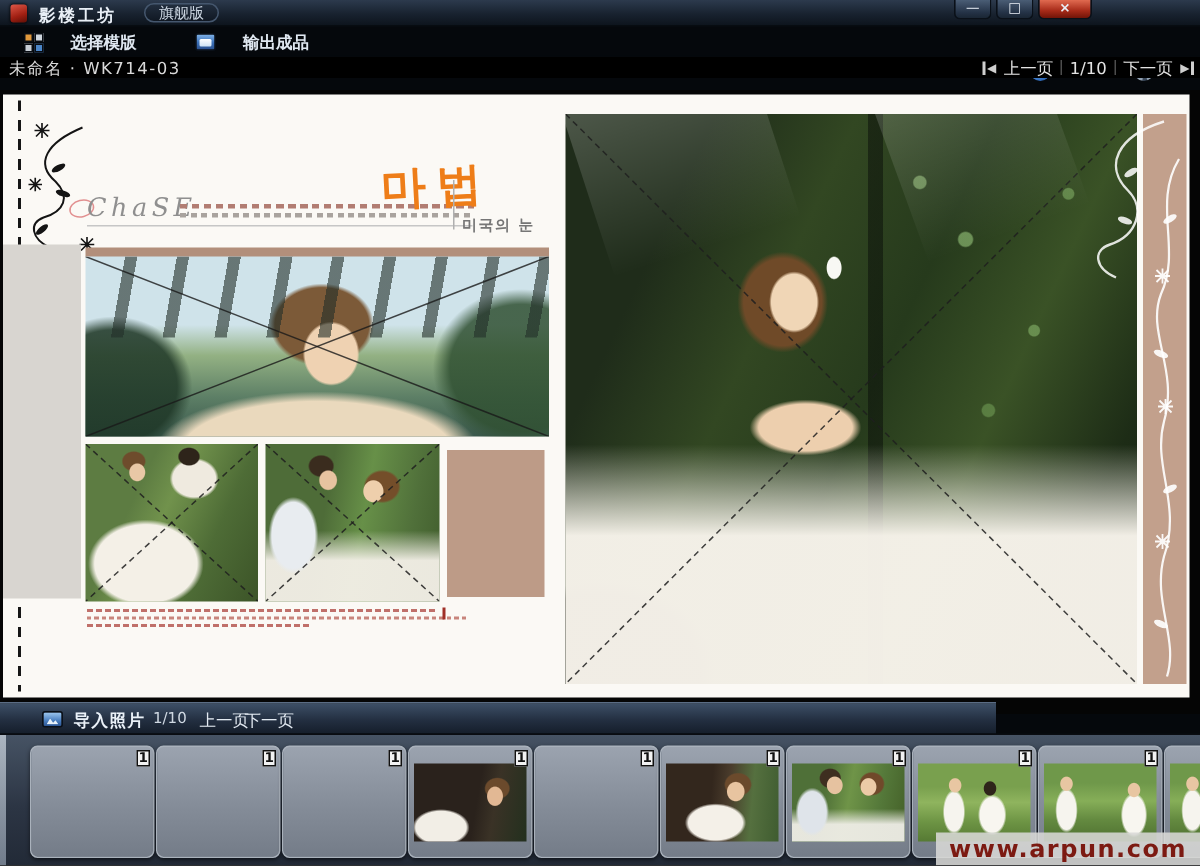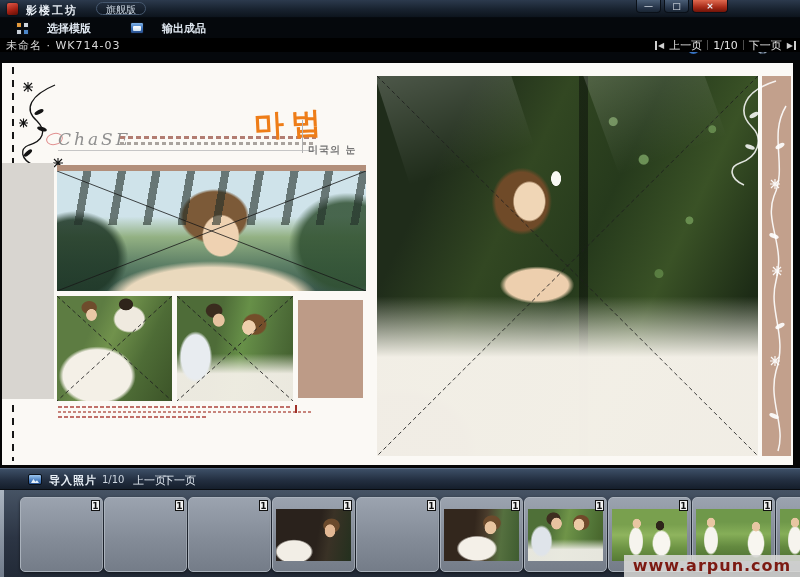--- a/index.html
+++ b/index.html
@@ -137,21 +137,21 @@
       linear-gradient(115deg,#1f2c1a 0 18%,#324722 35%,#263a1c 52%,#3a5226 68%,#1d2c16 85%,#141f10 100%); }
   .photo-right::before { content:""; position:absolute; left:3%; top:-8%; width:34%; height:32%;
     background:linear-gradient(rgba(255,255,255,.22), rgba(255,255,255,0)); transform:rotate(-18deg); }
   .photo-right::after { content:""; position:absolute; left:58%; top:-6%; width:30%; height:28%;
     background:linear-gradient(rgba(255,255,255,.16), rgba(255,255,255,0)); transform:rotate(-20deg); }
 
   .tan-strip { position:absolute; left:760px; top:13px; width:29px; height:380px; background:#c2a08c; overflow:hidden; }
   .orn-corner { position:absolute; left:712px; top:14px; pointer-events:none; }
 
   
-  .import-bar { position:absolute; left:0; top:468px; width:800px; height:21px;
+  .import-bar { position:absolute; left:0; top:468px; width:664px; height:21px;
     background:linear-gradient(180deg,#3d4f66 0%,#232f41 55%,#151e2b 100%);
     border-top:1px solid #5a6c84; }
   .icon-import { position:absolute; left:28px; top:5px; width:14px; height:11px; border-radius:2px;
     border:1px solid #0a1018; background:linear-gradient(180deg,#9cc6ee 0%,#4a7fc0 60%,#2c5694 100%); }
   .icon-import:after { content:""; position:absolute; left:2px; bottom:1px; width:8px; height:4px;
     background:#e8f2fa; clip-path:polygon(0 100%,30% 0,55% 70%,75% 30%,100% 100%); }
   .ib-label { position:absolute; left:49px; top:4px; font-size:11px; font-weight:bold; color:#eaf1f8; letter-spacing:1px; }
   .ib-counter { position:absolute; left:102px; top:5px; font-size:10px; color:#cfd8e2; }
   .ib-prev { position:absolute; left:133px; top:4px; font-size:11px; color:#e3eaf2; cursor:pointer; }
   .ib-next { position:absolute; left:163px; top:4px; font-size:11px; color:#e3eaf2; cursor:pointer; }

